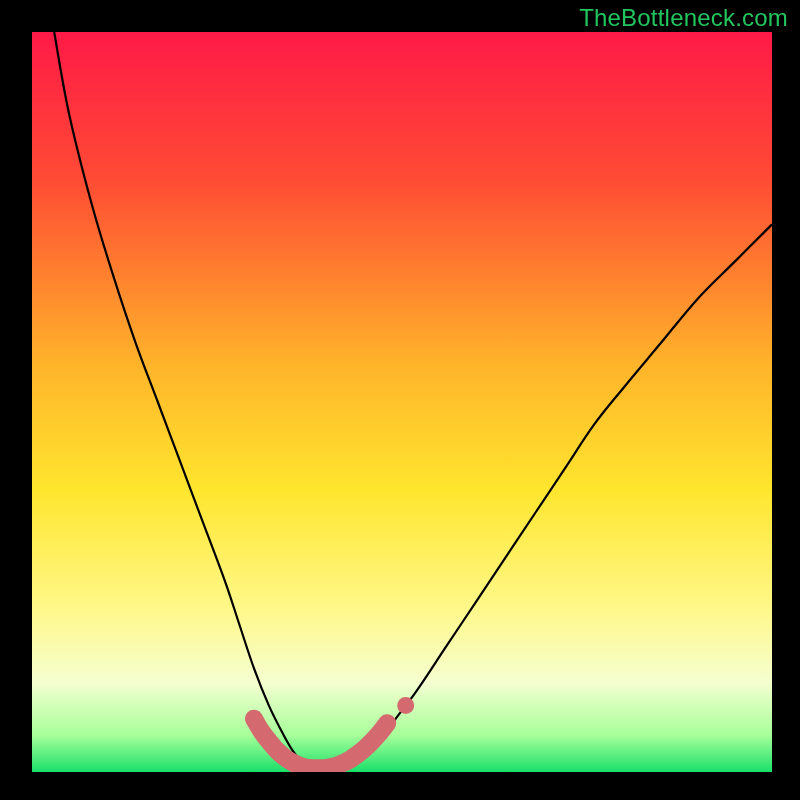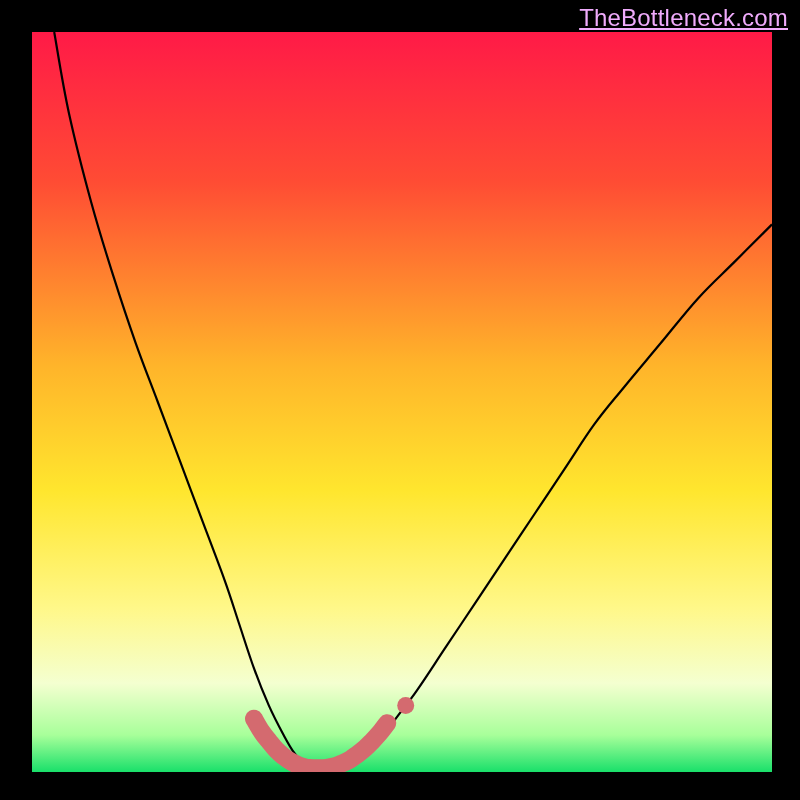--- a/index.html
+++ b/index.html
@@ -13,26 +13,25 @@
   }
   .frame {
     position: absolute;
     inset: 0;
     background: #000;
   }
   .watermark {
     position: absolute;
     top: 4px;
     right: 12px;
-    color: #f0abfc;
+    color: #22c55e;
     font-size: 24px;
     font-weight: 400;
     letter-spacing: 0.2px;
     z-index: 10;
-    text-decoration: underline;
   }
   svg {
     position: absolute;
     left: 0;
     top: 0;
   }
 </style>
 </head>
 <body>
 

